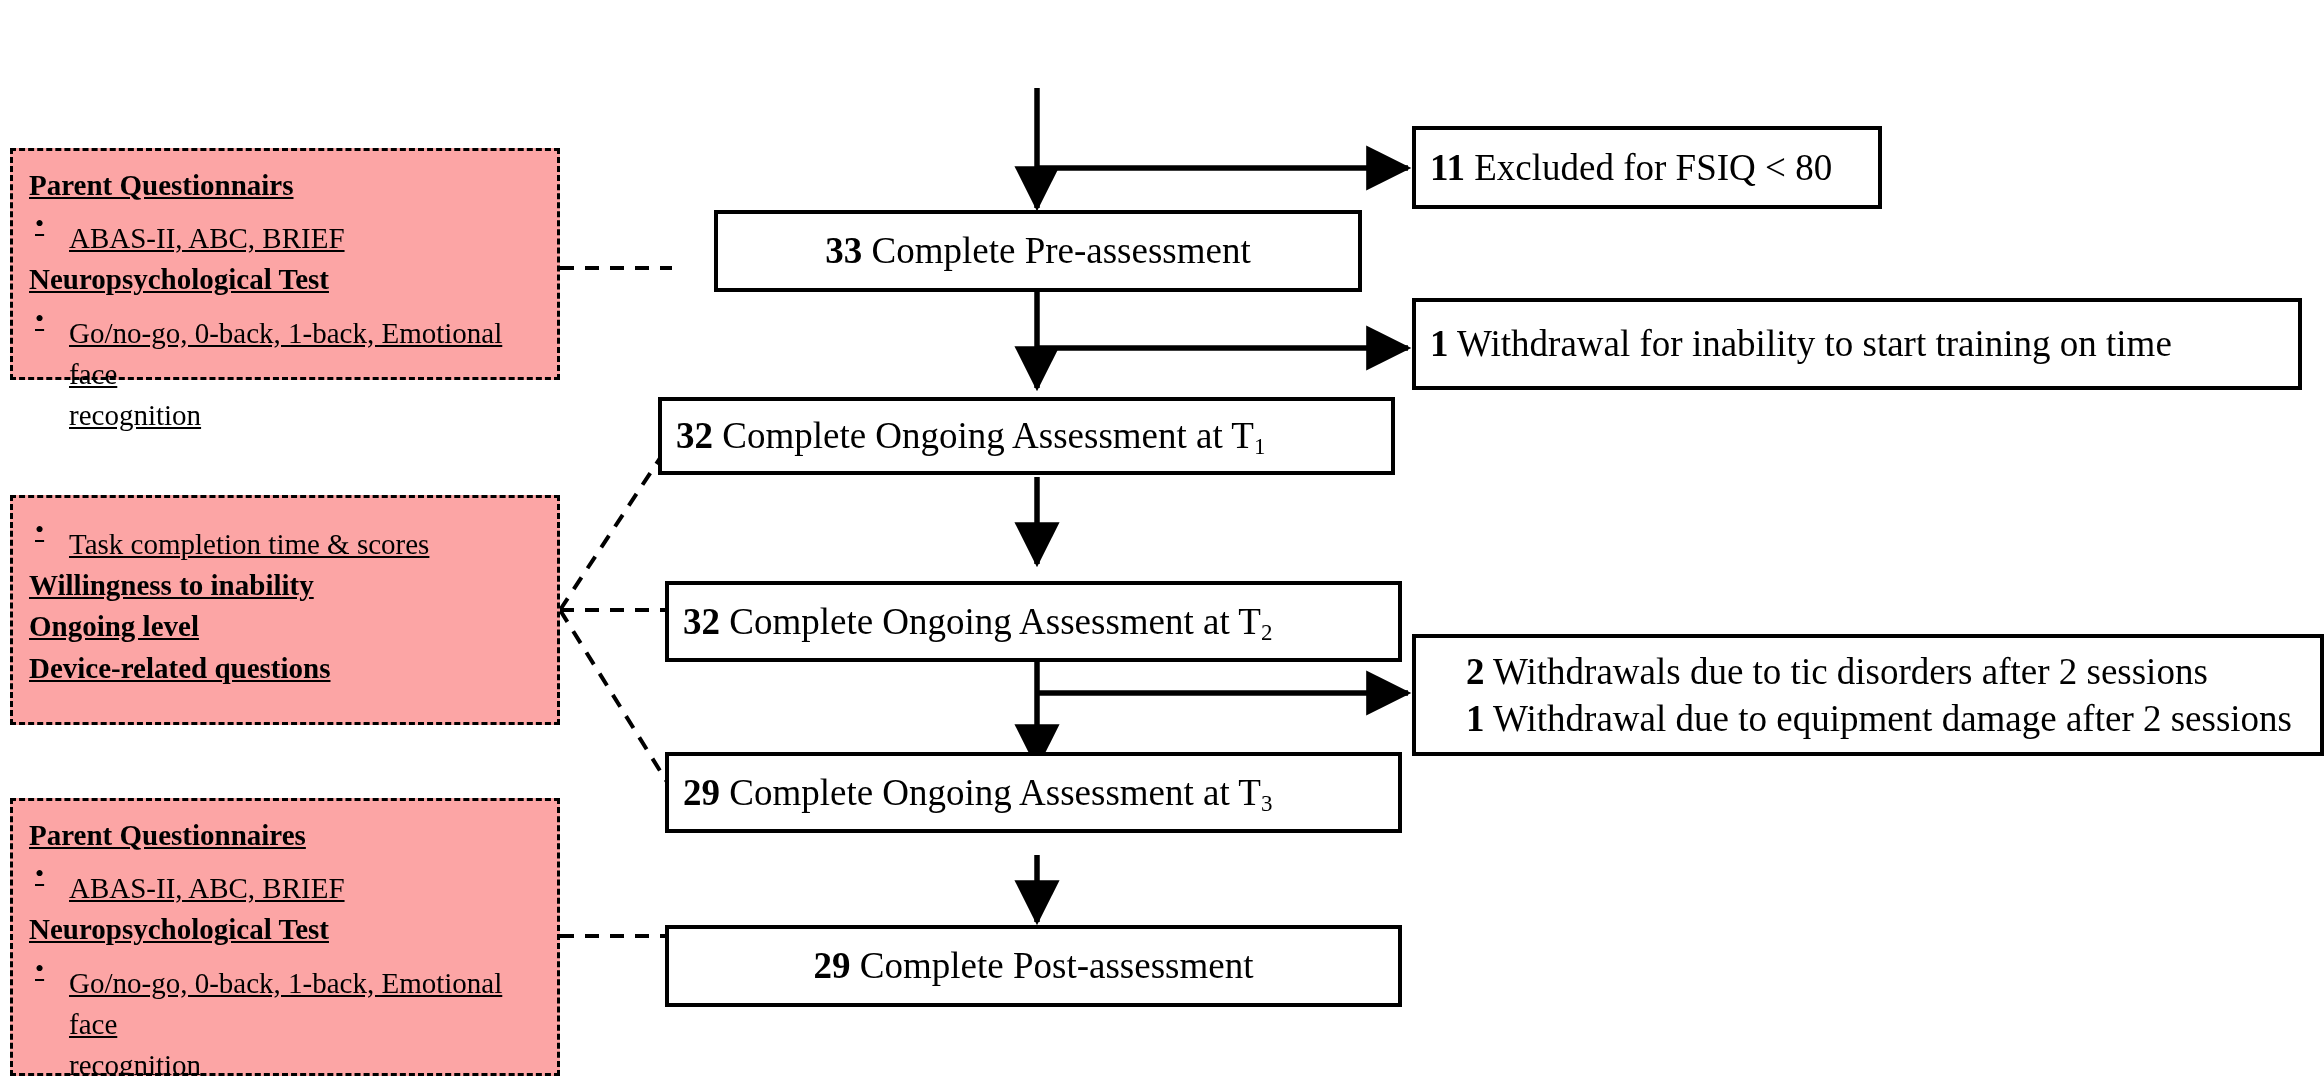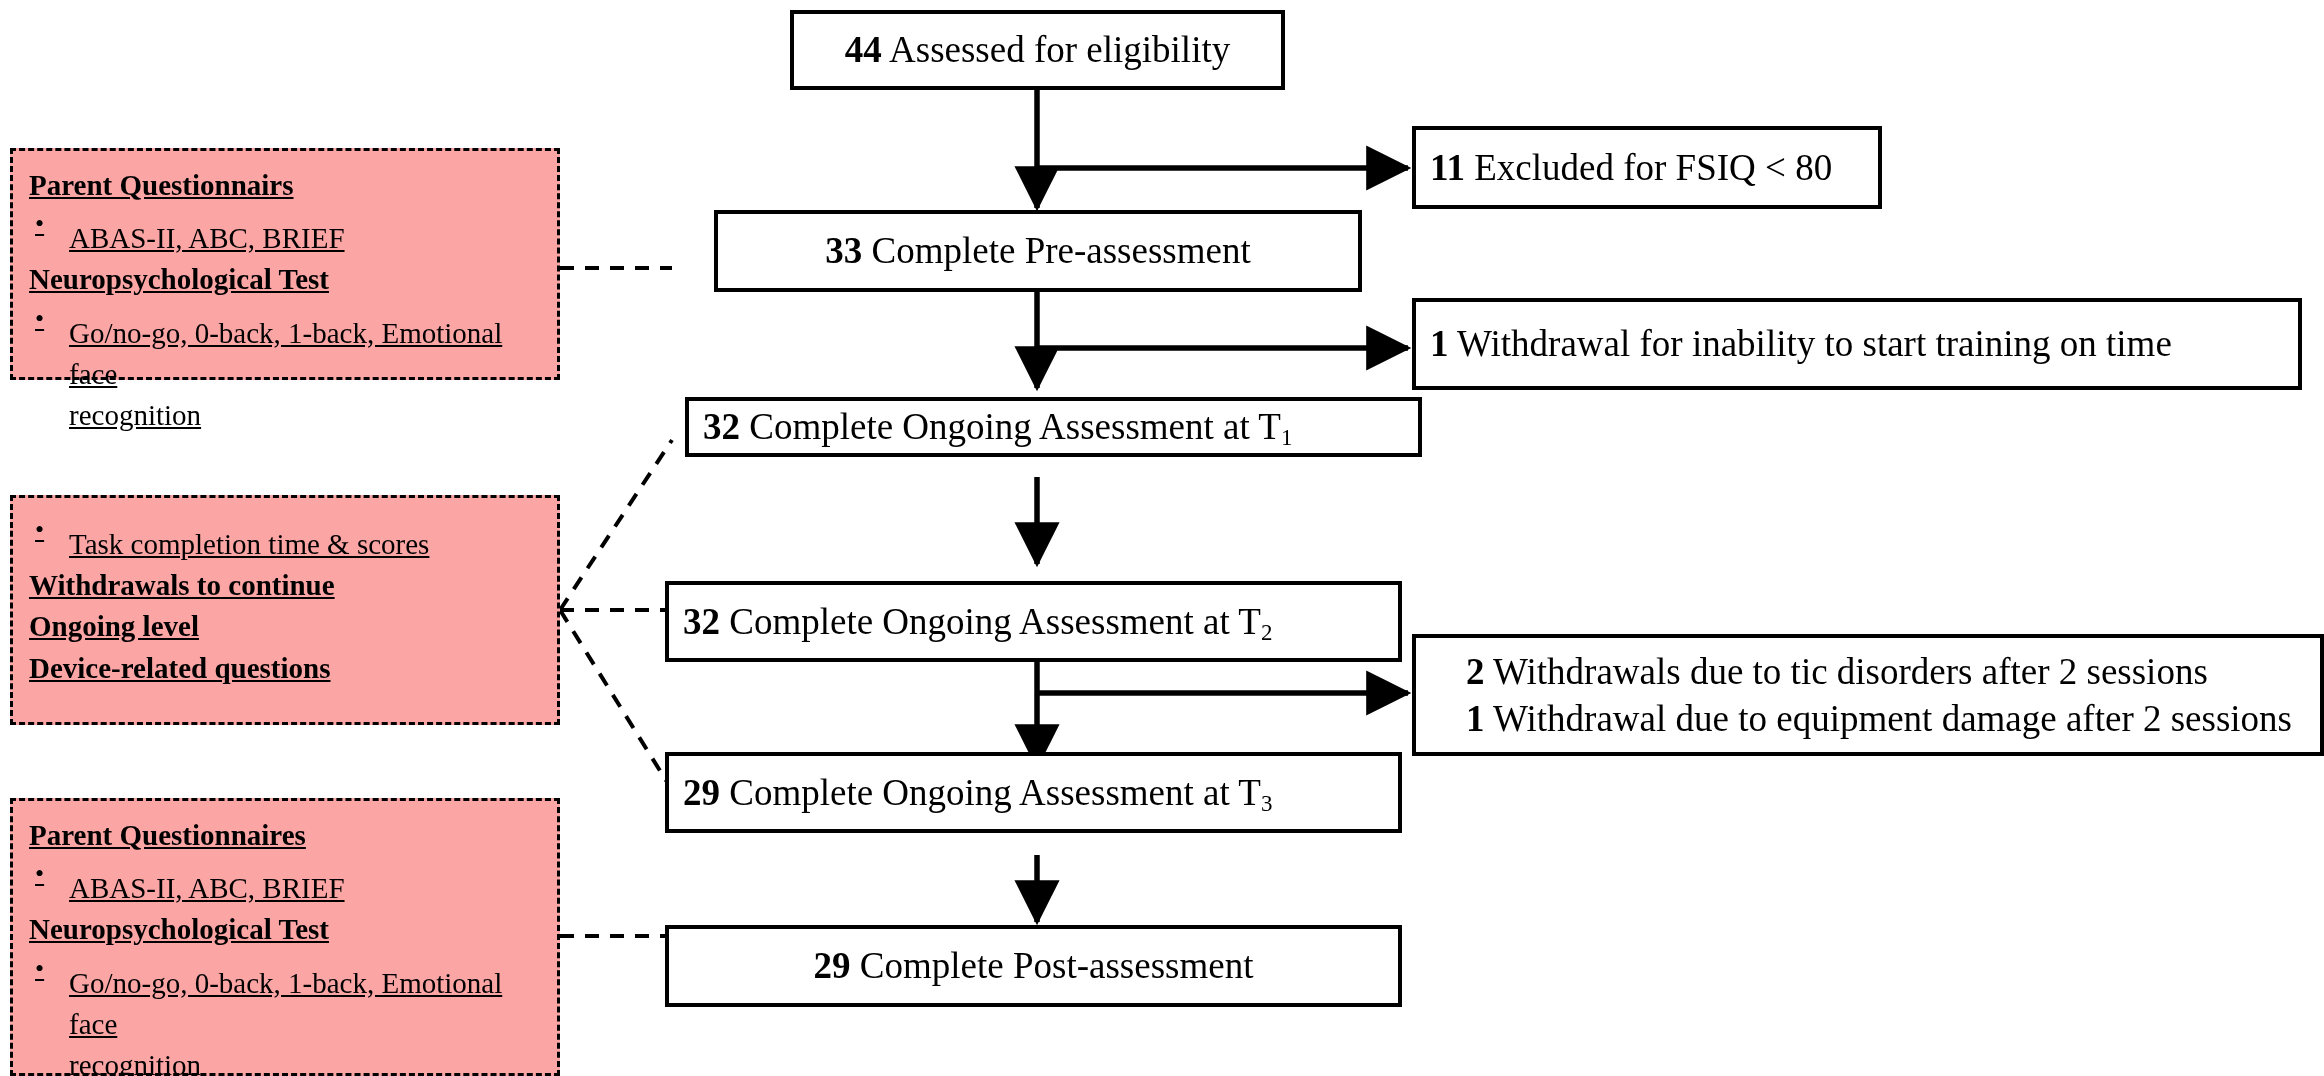--- a/index.html
+++ b/index.html
@@ -135,31 +135,27 @@
       <line x1="560" y1="268" x2="672" y2="268"></line>
 
       <line x1="560" y1="610" x2="672" y2="440"></line>
       <line x1="560" y1="610" x2="672" y2="610"></line>
       <line x1="560" y1="610" x2="672" y2="790"></line>
 
       <line x1="560" y1="936" x2="672" y2="936"></line>
     </g>
   </svg>
 
-  <div class="flow-box center" style="left:790px; top:10px; width:495px; height:80px;">
-    <div class="txt"><span class="num">44</span>
-      <span>Assessed for eligibility</span></div>
-  </div>
 
   <div class="flow-box center" style="left:714px; top:210px; width:648px; height:82px;">
     <div class="txt"><span class="num">33</span>
       <span>Complete Pre-assessment</span></div>
   </div>
 
-  <div class="flow-box left" style="left:685px; top:397px; width:737px; height:60px;">
+  <div class="flow-box left" style="left:658px; top:397px; width:737px; height:78px;">
     <div class="txt"><span class="num">32</span>
       <span>Complete Ongoing Assessment at T</span><sub>1</sub></div>
   </div>
 
   <div class="flow-box left" style="left:665px; top:573px; width:737px; height:81px;margin-top:8px;">
     <div class="txt"><span class="num">32</span>
       <span>Complete Ongoing Assessment at T</span><sub>2</sub></div>
   </div>
 
   <div class="flow-box left" style="left:665px; top:752px; width:737px; height:81px;">
@@ -203,21 +199,21 @@
       <span class="btxt">Go/no-go, 0-back, 1-back, Emotional face</span>
     </div>
     <div class="note-cont">recognition</div>
   </div>
 
   <div class="note-box" style="left:10px; top:495px; width:550px; height:230px;">
     <div class="note-bullet">
       <span class="dot">•</span>
       <span class="btxt">Task completion time &amp; scores</span>
     </div>
-    <div class="note-head">Withdrawals to continue</div>
+    <div class="note-head">Willingness to inability</div>
     <div class="note-head">Ongoing level</div>
     <div class="note-head">Device-related questions</div>
   </div>
 
   <div class="note-box" style="left:10px; top:798px; width:550px; height:278px;">
     <div class="note-head">Parent Questionnaires</div>
     <div class="note-bullet">
       <span class="dot">•</span>
       <span class="btxt">ABAS-II, ABC, BRIEF</span>
     </div>

